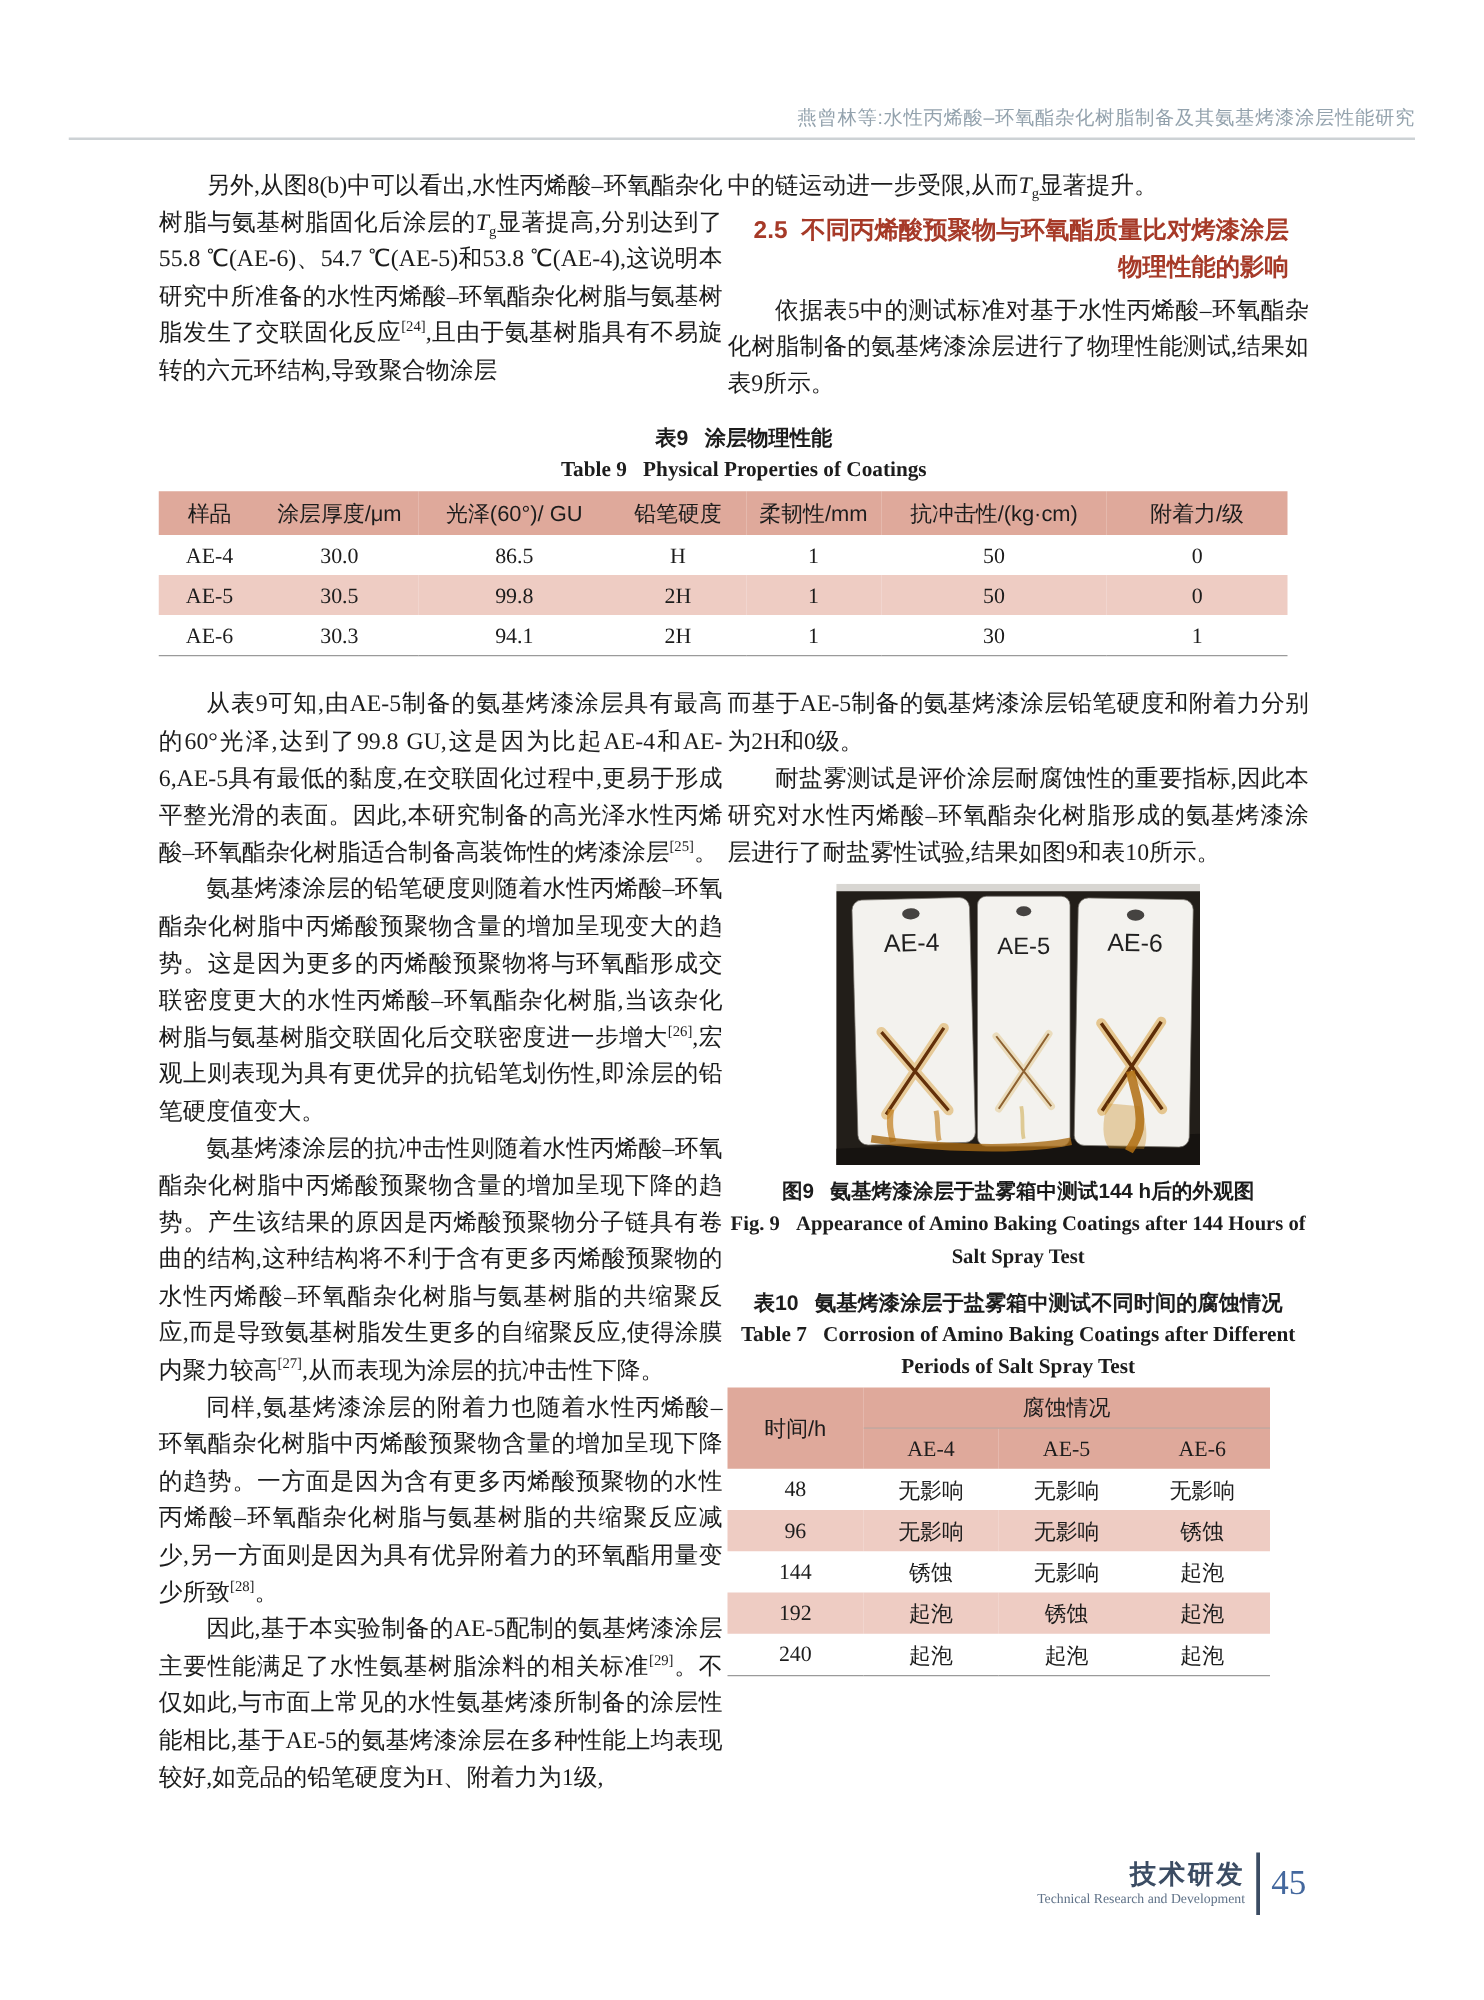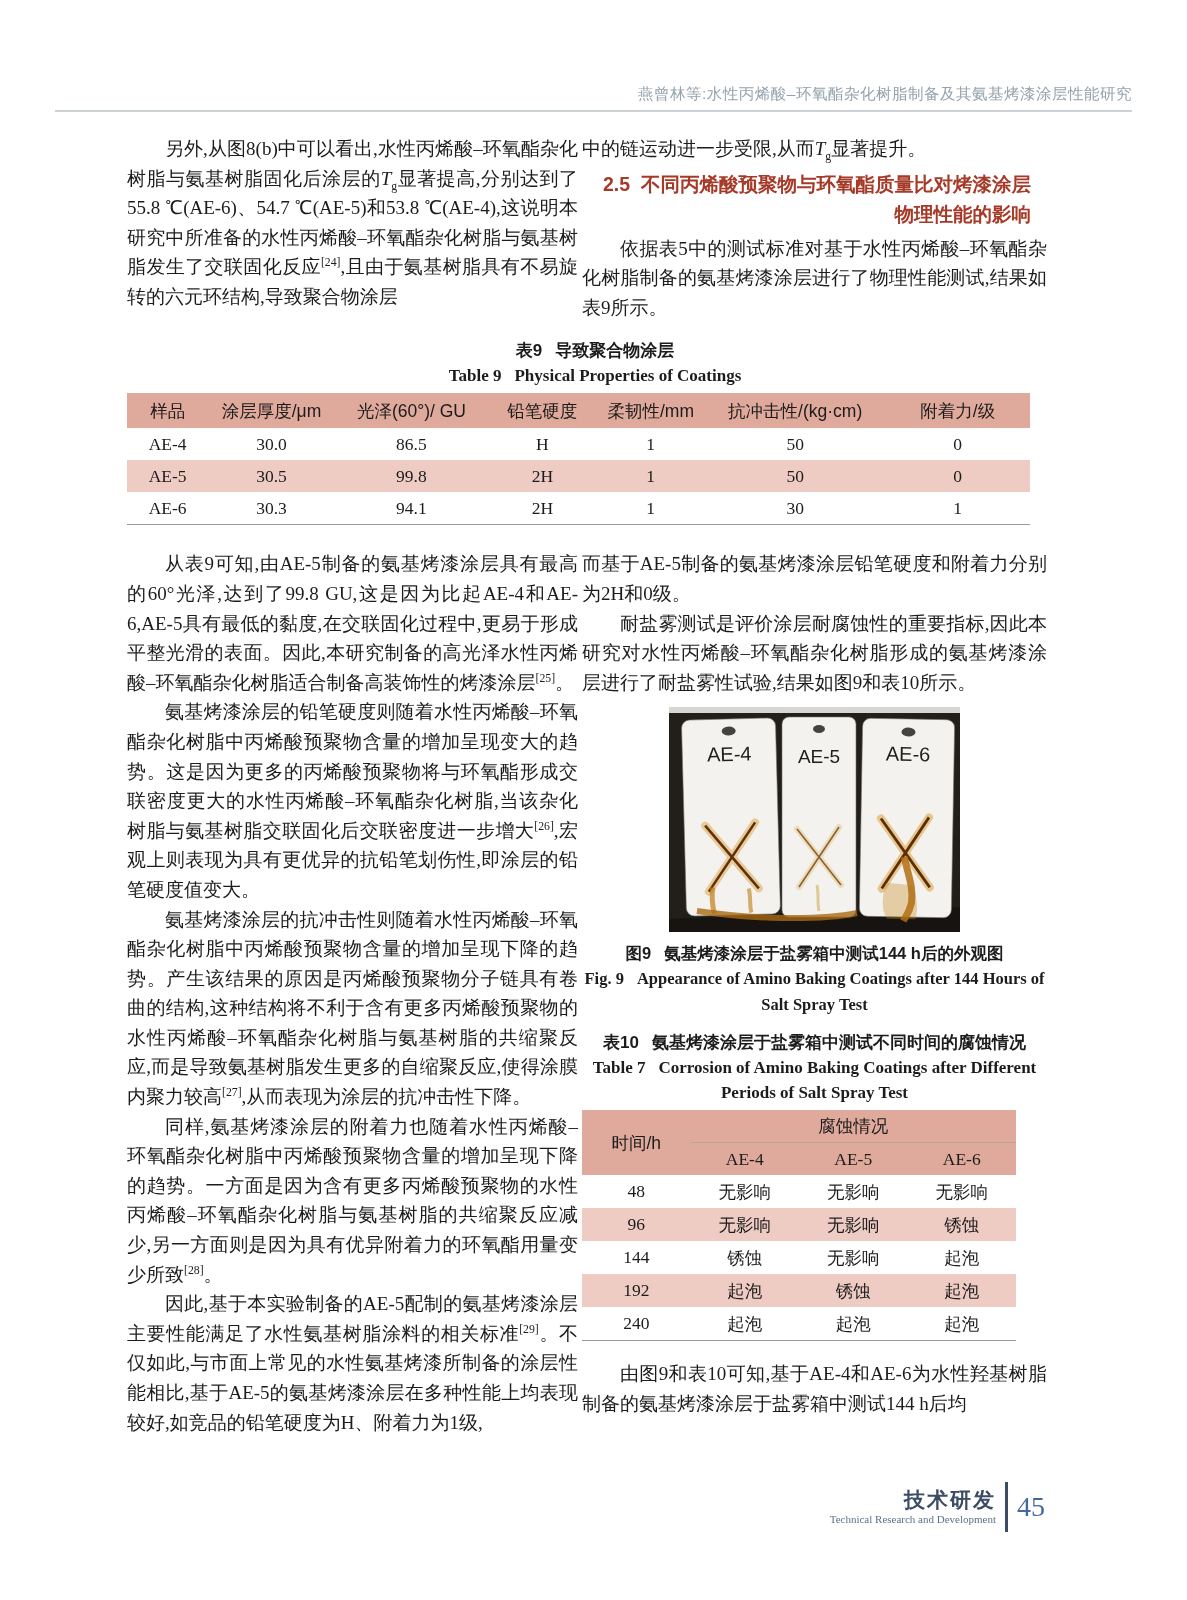--- a/index.html
+++ b/index.html
@@ -111,21 +111,21 @@
         <div class="sec-head">
           <span class="sec-num">2.5</span>
           <span class="sec-text">不同丙烯酸预聚物与环氧酯质量比对烤漆涂层物理性能的影响</span>
         </div>
         <p class="para">依据表5中的测试标准对基于水性丙烯酸–环氧酯杂化树脂制备的氨基烤漆涂层进行了物理性能测试,结果如表9所示。</p>
       </div>
     </div>
 
     <div class="t9-block">
       <div class="cap-zh">
-        <span class="cap-label">表9</span><span>导致聚合物涂层</span>
+        <span class="cap-label">表9</span><span>涂层物理性能</span>
       </div>
       <div class="cap-en">
         <span class="cap-label">Table 9</span><span>Physical Properties of Coatings</span>
       </div>
       <table class="t9">
         <thead>
           <tr>
             <th class="c0">样品</th>
             <th class="c1">涂层厚度/μm</th>
             <th class="c2">光泽(60°)/ GU</th>
@@ -273,21 +273,20 @@
               <tr>
                 <td>240</td>
                 <td>起泡</td>
                 <td>起泡</td>
                 <td>起泡</td>
               </tr>
             </tbody>
           </table>
         </div>
 
-        <p class="para p-end">由图9和表10可知,基于AE-4和AE-6为水性羟基树脂制备的氨基烤漆涂层于盐雾箱中测试144 h后均</p>
       </div>
     </div>
   </div>
 
   <div class="footer">
     <div class="f-left">
       <div class="f-zh">技术研发</div>
       <div class="f-en">Technical Research and Development</div>
     </div>
     <div class="f-bar"></div>

